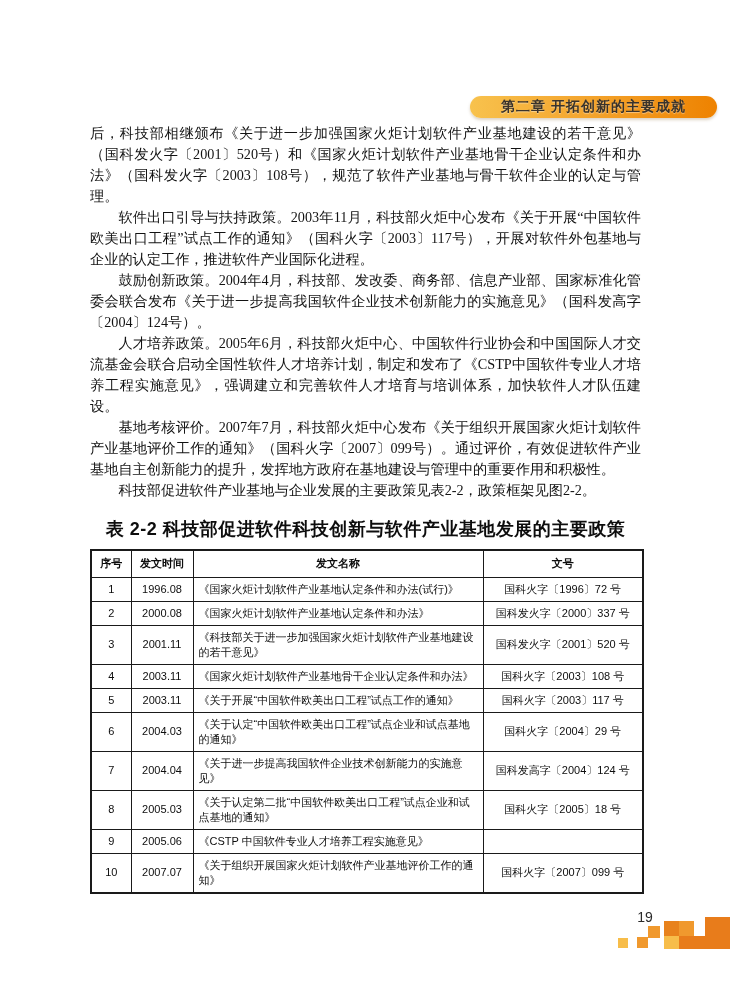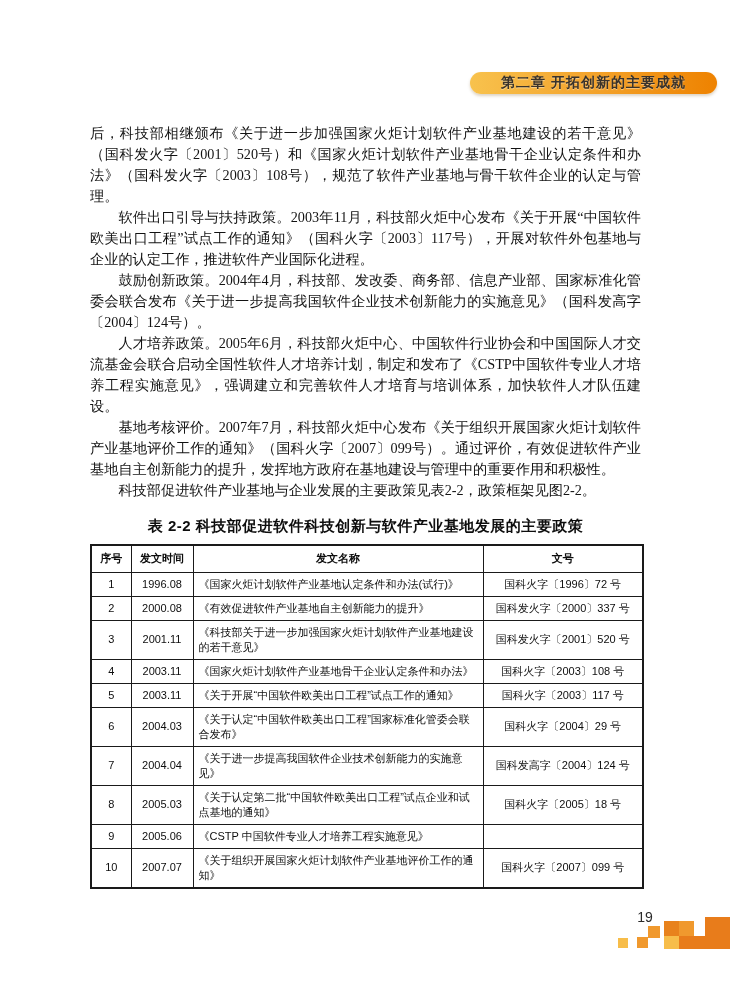--- a/index.html
+++ b/index.html
@@ -19,21 +19,21 @@
     height: 984px;
     background: #ffffff;
     overflow: hidden;
     font-family: "Liberation Serif", "DejaVu Serif", serif;
     color: var(--body-text);
   }
   
   .chapter-banner {
     position: absolute;
     left: 470px;
-    top: 72px;
+    top: 96px;
     width: 247px;
     height: 22px;
     border-radius: 11px;
     background: linear-gradient(90deg, var(--banner-start) 0%, #f4a62f 45%, var(--banner-end) 100%);
     box-shadow: 0 2px 3px rgba(120, 80, 20, 0.25);
     display: flex;
     align-items: center;
     justify-content: center;
   }
   .chapter-banner span {
@@ -58,21 +58,21 @@
     text-align: justify;
     color: var(--body-text);
   }
   .para.indent { text-indent: 2em; }
   
   .table-title {
     margin-top: 16px;
     text-align: center;
     font-family: "Liberation Sans", "DejaVu Sans", sans-serif;
     font-weight: bold;
-    font-size: 15px;
+    font-size: 18px;
     letter-spacing: 0.5px;
     color: #0d0d0d;
   }
   
   table.policy-table {
     margin: 8px auto 0 auto;
     width: 552px;
     table-layout: fixed;
     border-collapse: collapse;
     font-family: "Liberation Sans", "DejaVu Sans", sans-serif;
@@ -154,21 +154,21 @@
       <tbody>
         <tr>
           <td class="c-no">1</td>
           <td class="c-date">1996.08</td>
           <td class="c-title">《国家火炬计划软件产业基地认定条件和办法(试行)》</td>
           <td class="c-doc">国科火字〔1996〕72 号</td>
         </tr>
         <tr>
           <td class="c-no">2</td>
           <td class="c-date">2000.08</td>
-          <td class="c-title">《有效促进软件产业基地自主创新能力的提升》</td>
+          <td class="c-title">《国家火炬计划软件产业基地认定条件和办法》</td>
           <td class="c-doc">国科发火字〔2000〕337 号</td>
         </tr>
         <tr>
           <td class="c-no">3</td>
           <td class="c-date">2001.11</td>
           <td class="c-title">《科技部关于进一步加强国家火炬计划软件产业基地建设的若干意见》</td>
           <td class="c-doc">国科发火字〔2001〕520 号</td>
         </tr>
         <tr>
           <td class="c-no">4</td>
@@ -178,21 +178,21 @@
         </tr>
         <tr>
           <td class="c-no">5</td>
           <td class="c-date">2003.11</td>
           <td class="c-title">《关于开展“中国软件欧美出口工程”试点工作的通知》</td>
           <td class="c-doc">国科火字〔2003〕117 号</td>
         </tr>
         <tr>
           <td class="c-no">6</td>
           <td class="c-date">2004.03</td>
-          <td class="c-title">《关于认定“中国软件欧美出口工程”国家标准化管委会联合发布》</td>
+          <td class="c-title">《关于认定“中国软件欧美出口工程”试点企业和试点基地的通知》</td>
           <td class="c-doc">国科火字〔2004〕29 号</td>
         </tr>
         <tr>
           <td class="c-no">7</td>
           <td class="c-date">2004.04</td>
           <td class="c-title">《关于进一步提高我国软件企业技术创新能力的实施意见》</td>
           <td class="c-doc">国科发高字〔2004〕124 号</td>
         </tr>
         <tr>
           <td class="c-no">8</td>

